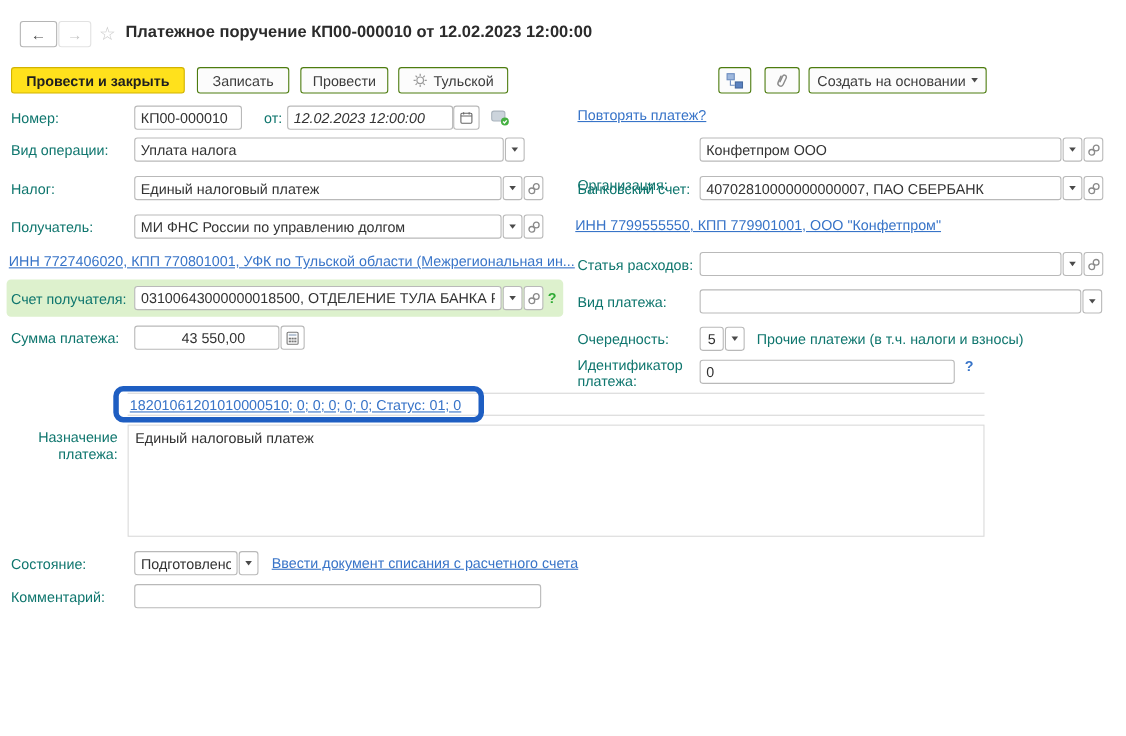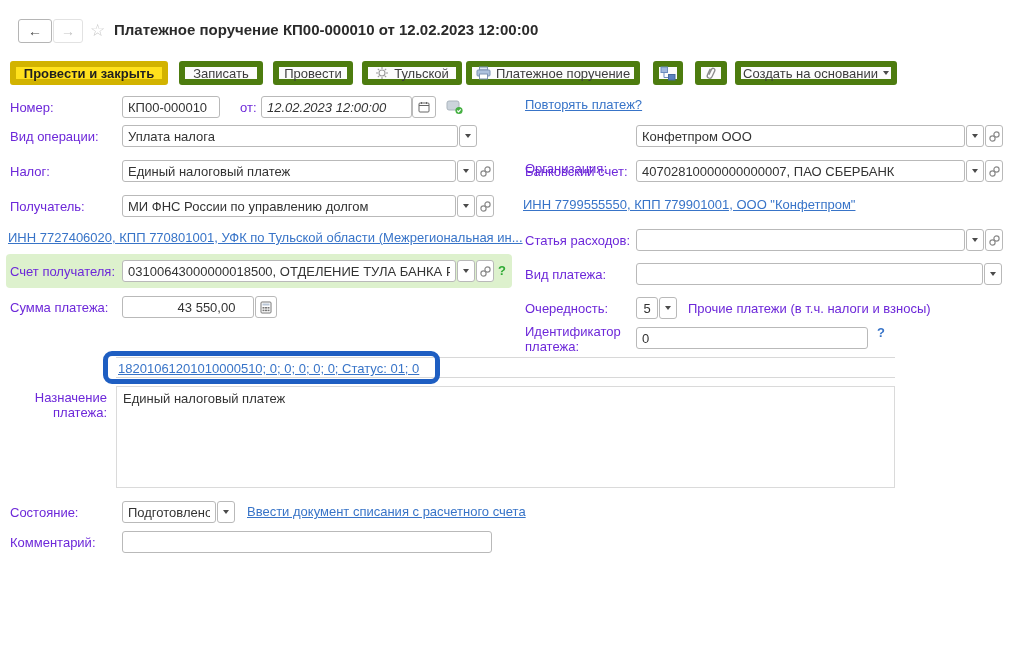--- a/index.html
+++ b/index.html
@@ -1,26 +1,26 @@
 <!DOCTYPE html>
 <html><head>
 <meta charset="utf-8">
 <style>
   html,body{margin:0;padding:0;background:#fff;}
   .stage{position:relative;width:1024px;height:669px;background:#ffffff;overflow:hidden;
          font-family:"Liberation Sans",sans-serif;font-size:13px;color:#3c3c3c;}
   .abs{position:absolute;}
-  .lbl{color:#6d28d9;white-space:nowrap;}
+  .lbl{color:#0f766e;white-space:nowrap;}
   .inp{position:absolute;border:1px solid #b9b9b9;border-radius:3px;height:22px;box-sizing:border-box;
        font-family:"Liberation Sans",sans-serif;font-size:13px;color:#333;padding:0 5px;background:#fff;outline:none;}
   .ddbtn{position:absolute;width:18px;height:22px;border:1px solid #b9b9b9;border-radius:3px;background:#fff;
          box-sizing:border-box;display:flex;align-items:center;justify-content:center;cursor:pointer;}
   .caret{width:0;height:0;border-left:3.5px solid transparent;border-right:3.5px solid transparent;border-top:4px solid #4a4a4a;}
   .link{position:absolute;color:#3874c8;text-decoration:underline;cursor:pointer;white-space:nowrap;font-size:13px;}
-  .tbtn{position:absolute;top:61px;height:24px;border:6px solid #4d7c0f;border-radius:3px;background:#fcfcfc;
+  .tbtn{position:absolute;top:61px;height:24px;border:1px solid #4d7c0f;border-radius:3px;background:#fcfcfc;
         box-sizing:border-box;display:flex;align-items:center;justify-content:center;gap:5px;
         font-size:13px;color:#3c3c3c;cursor:pointer;white-space:nowrap;}
   .tbtn.primary{background:#ffe11c;border-color:#d2b300;font-weight:bold;color:#1f1f1f;}
   .navbtn{position:absolute;top:19px;height:24px;box-sizing:border-box;border-radius:3px;
           display:flex;align-items:center;justify-content:center;font-size:14px;cursor:pointer;}
   .hr{position:absolute;height:1px;background:#d8d8d8;}
   .greenband{position:absolute;left:6px;top:254px;width:506px;height:34px;background:#ddf1cd;border-radius:4px;}
   .bluebox{position:absolute;left:103px;top:351px;width:337px;height:33px;border:5px solid #1e5ec2;border-radius:9px;box-sizing:border-box;}
   .helpq{position:absolute;font-size:13px;font-weight:bold;cursor:pointer;}
   textarea.purpose{position:absolute;left:116px;top:386px;width:779px;height:102px;box-sizing:border-box;
@@ -55,30 +55,20 @@
     <span style="display:flex;">
       <svg width="14" height="14" viewBox="0 0 14 14">
           <g stroke="#9a9a9a" fill="none" stroke-width="1.1">
         <circle cx="7" cy="7" r="3"></circle>
             <path d="M7 1v2M7 11v2M1 7h2M11 7h2M2.8 2.8l1.4 1.4M9.8 9.8l1.4 1.4M11.2 2.8L9.8 4.2M4.2 9.8l-1.4 1.4"></path>
           </g>
         </svg>
     </span>
     <span>Тульской</span>
     </div>
-  <div class="tbtn" style="left:466px;width:174px;">
-    <span style="display:flex;">
-      <svg width="15" height="14" viewBox="0 0 15 14">
-          <rect x="3.5" y="1" width="8" height="3" fill="#dfe7f2" stroke="#7e93b4"></rect>
-        <rect x="1" y="4" width="13" height="6" rx="1" fill="#aec2de" stroke="#7e93b4"></rect>
-        <rect x="3.5" y="8" width="8" height="5" fill="#fff" stroke="#7e93b4"></rect>
-        </svg>
-    </span>
-    <span>Платежное поручение</span>
-    </div>
   <div class="tbtn" style="left:653px;width:30px;">
     <span style="display:flex;">
       <svg width="16" height="15" viewBox="0 0 16 15">
           <rect x="1" y="1" width="6.5" height="5.5" fill="#9fb8dd" stroke="#6c8cbf"></rect>
         <rect x="8.5" y="8.5" width="6.5" height="5.5" fill="#5b82c0" stroke="#46699e"></rect>
         <path d="M4 7v4.5h4" stroke="#6c8cbf" fill="none"></path>
         </svg>
     </span>
     </div>
   <div class="tbtn" style="left:695px;width:32px;">
@@ -165,21 +155,21 @@
           <g fill="none" stroke="#8a8a8a" stroke-width="1.2">
             <circle cx="4.5" cy="8.5" r="2.6"></circle>
             <circle cx="8.5" cy="4.5" r="2.6"></circle>
           </g>
         </svg>
     </span>
     </div>
   <div class="helpq" style="left:498px;top:263px;color:#2faa35;">?</div>
 
   <div class="abs lbl" style="left:10px;top:300px;">Сумма платежа:</div>
-  <input class="inp" style="left: 122px; top: 296px; width: 132px; text-align: center; padding-left: 42px;" value="43 550,00">
+  <input class="inp" style="left: 122px; top: 296px; width: 132px; text-align: left; padding-left: 42px;" value="43 550,00">
   <div class="ddbtn" style="left:255px;top:296px;width:22px;">
     <span style="display:flex;">
       <svg width="12" height="13" viewBox="0 0 12 13">
           <rect x="1" y="1" width="10" height="11" rx="1" fill="#fff" stroke="#777"></rect>
         <rect x="2.5" y="2.5" width="7" height="2" fill="#b9c6d6"></rect>
         <g fill="#777">
             <rect x="2.5" y="6" width="2" height="1.6"></rect>
             <rect x="5" y="6" width="2" height="1.6"></rect>
             <rect x="7.5" y="6" width="2" height="1.6"></rect>
         <rect x="2.5" y="8.6" width="2" height="1.6"></rect>

